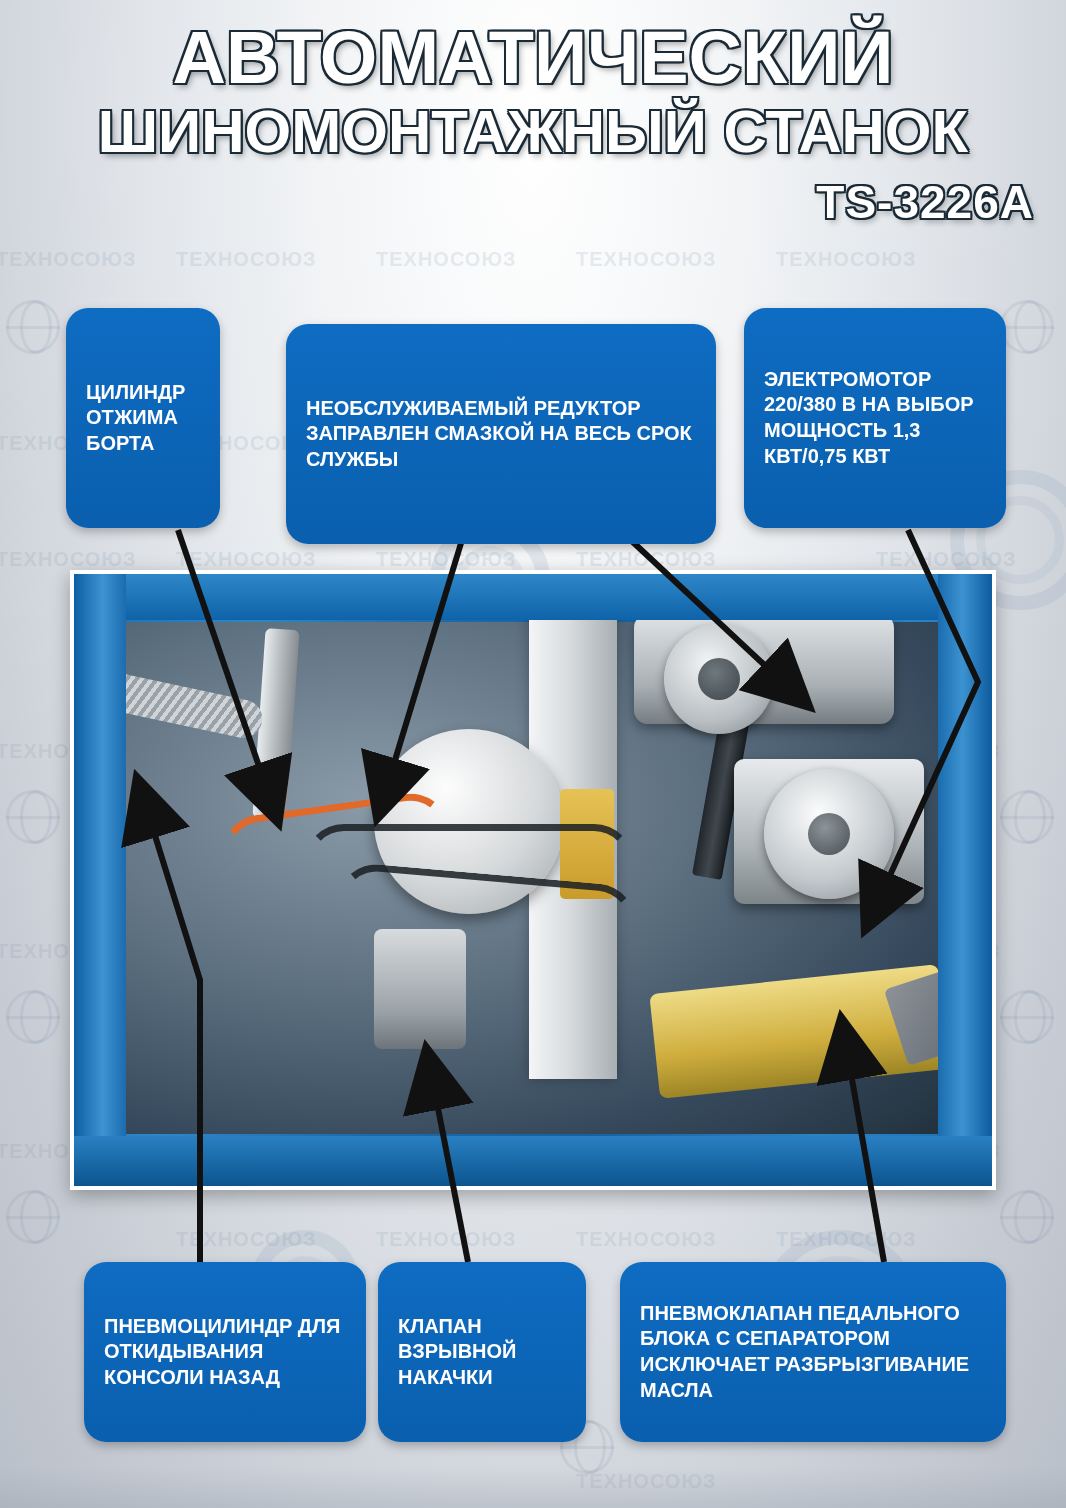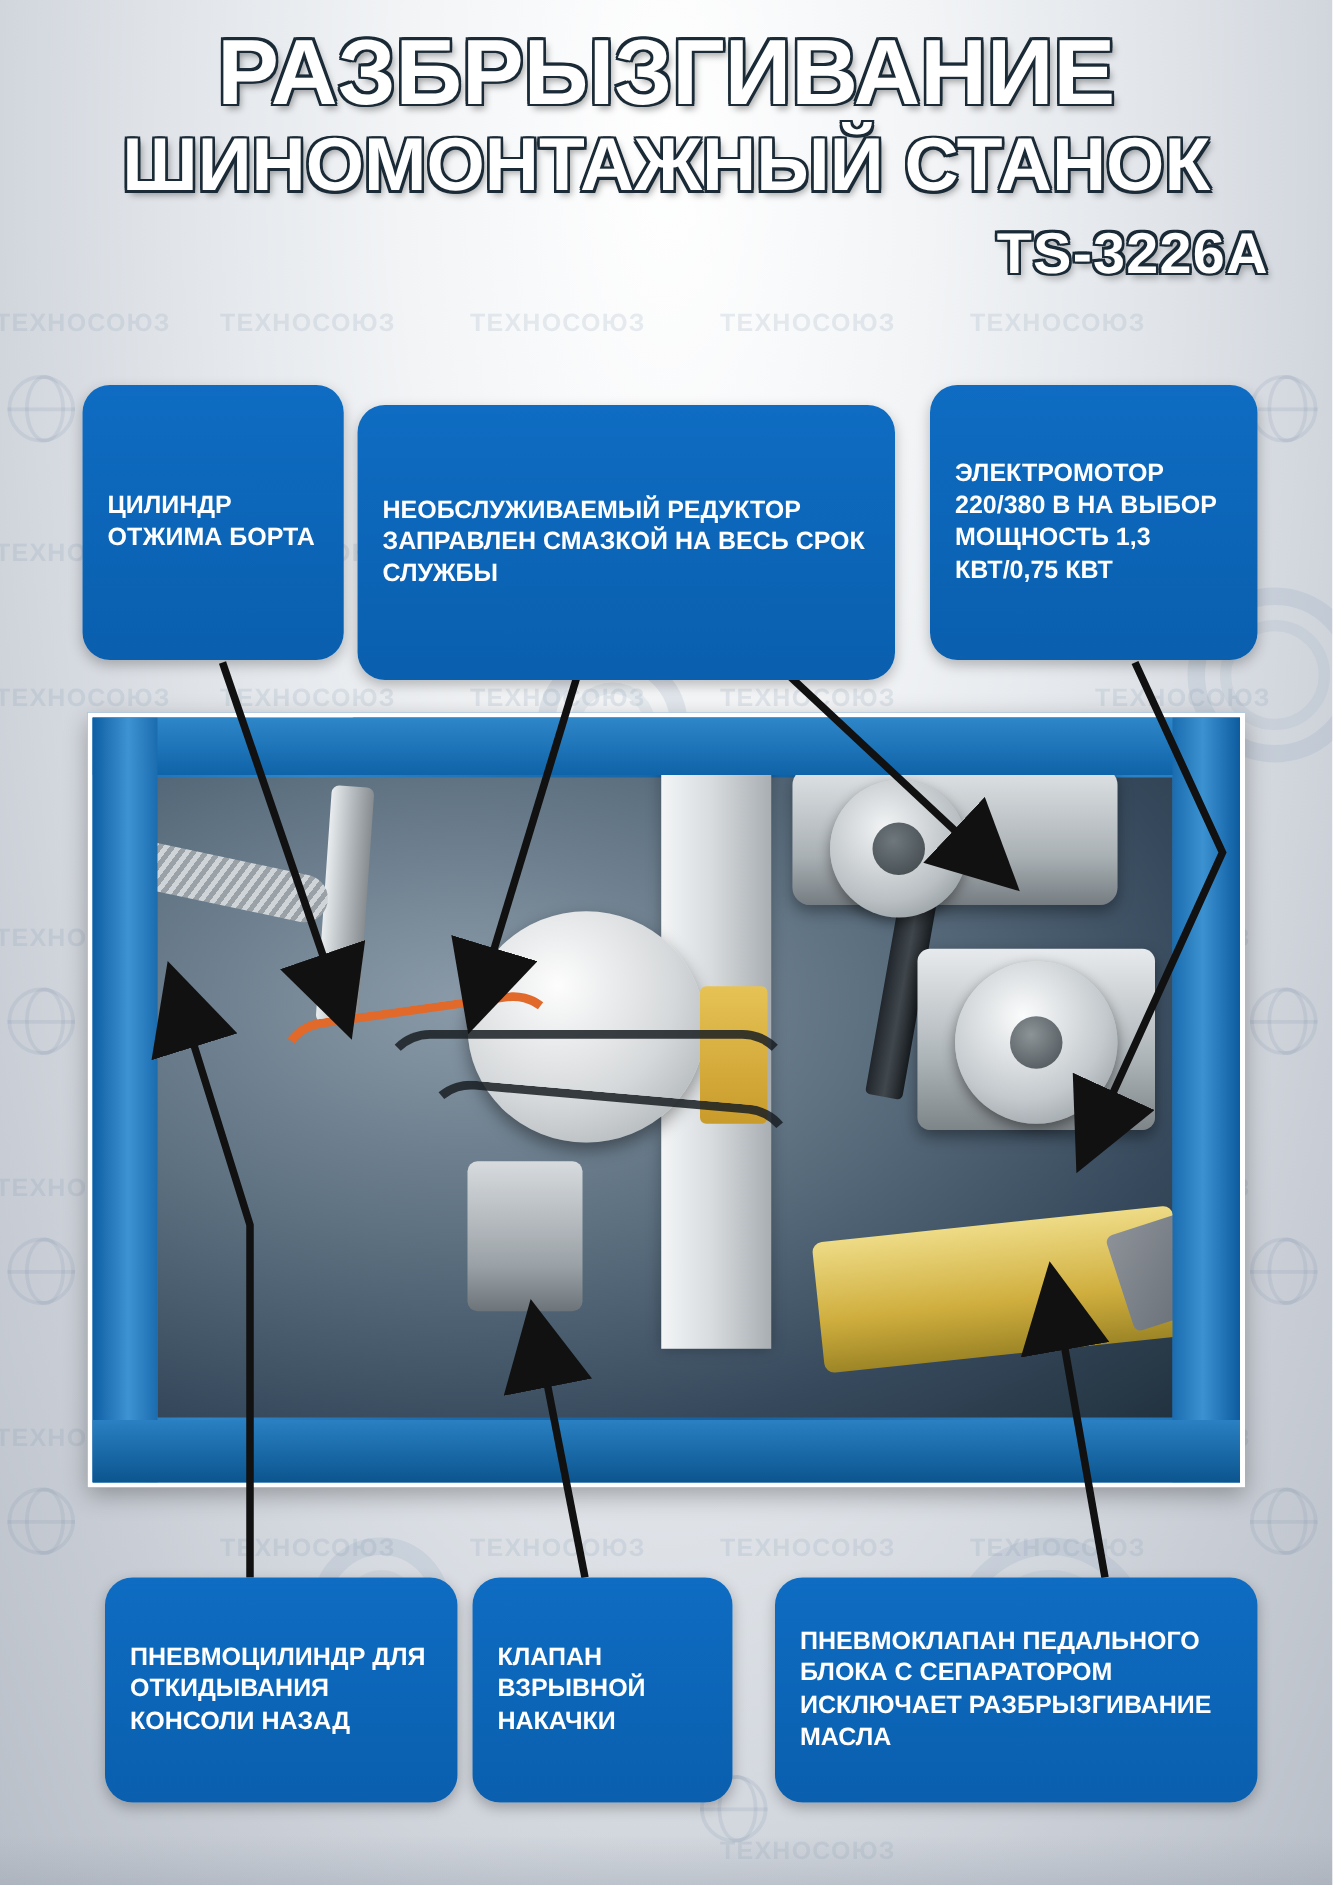--- a/index.html
+++ b/index.html
@@ -74,21 +74,21 @@
     text-shadow:
       2px 0 0 #1a2a36, -2px 0 0 #1a2a36, 0 2px 0 #1a2a36, 0 -2px 0 #1a2a36,
       2px 2px 0 #1a2a36, -2px 2px 0 #1a2a36, 2px -2px 0 #1a2a36, -2px -2px 0 #1a2a36,
       3px 4px 6px rgba(0,0,0,0.35);
     line-height: 0.98;
   }
   .title-line1 { font-size: 74px; }
   .title-line2 { font-size: 60px; margin-top: 8px; }
   .model {
     margin-top: 14px;
-    padding-right: 51px;
+    padding-right: 32px;
     text-align: right;
     font-size: 46px;
     font-weight: 800;
     color: #ffffff;
     text-shadow:
       2px 0 0 #1a2a36, -2px 0 0 #1a2a36, 0 2px 0 #1a2a36, 0 -2px 0 #1a2a36,
       2px 2px 0 #1a2a36, -2px 2px 0 #1a2a36, 2px -2px 0 #1a2a36, -2px -2px 0 #1a2a36,
       3px 4px 6px rgba(0,0,0,0.3);
     letter-spacing: 1px;
   }
@@ -316,21 +316,21 @@
     <div class="wm-globe" style="left:560px; top:1420px;"></div>
     <div class="wm-globe" style="left:700px; top:1320px;"></div>
 
     <div class="gear" style="left:950px; top:470px; width:140px; height:140px;"></div>
     <div class="gear" style="left:430px; top:520px; width:120px; height:120px;"></div>
     <div class="gear" style="left:760px; top:1230px; width:160px; height:160px;"></div>
     <div class="gear" style="left:250px; top:1230px; width:110px; height:110px;"></div>
   </div>
 
   <header>
-    <div class="title-line1">РАЗБРЫЗГИВАНИЕ</div>
+    <div class="title-line1">АВТОМАТИЧЕСКИЙ</div>
     <div class="title-line2">ШИНОМОНТАЖНЫЙ СТАНОК</div>
     <div class="model">TS-3226A</div>
   </header>
 
   <div class="photo-frame">
     <div class="photo-inner">
       <div class="cabinet"></div>
       <div class="interior-bg"></div>
 
       <div class="part column"></div>
@@ -374,21 +374,21 @@
 
     <path d="M908,530 L978,682 L886,884" stroke="#111111" stroke-width="6" fill="none" marker-end="url(#ah)"></path>
 
     <path d="M200,1262 L200,980 L152,826" stroke="#111111" stroke-width="6" fill="none" marker-end="url(#ah)"></path>
 
     <path d="M468,1262 L436,1098" stroke="#111111" stroke-width="6" fill="none" marker-end="url(#ah)"></path>
 
     <path d="M884,1262 L850,1068" stroke="#111111" stroke-width="6" fill="none" marker-end="url(#ah)"></path>
   </svg>
 
-  <div class="callout" style="left:66px; top:308px; width:209px; height:220px; display:flex; align-items:center;">
+  <div class="callout" style="left:66px; top:308px; width:154px; height:220px; display:flex; align-items:center;">
     <span>ЦИЛИНДР ОТЖИМА БОРТА</span>
   </div>
 
   <div class="callout" style="left:286px; top:308px; width:430px; height:220px; display:flex; align-items:center;margin-top:16px;">
     <span>НЕОБСЛУЖИВАЕМЫЙ РЕДУКТОР ЗАПРАВЛЕН СМАЗКОЙ НА ВЕСЬ СРОК СЛУЖБЫ</span>
   </div>
 
   <div class="callout" style="left:744px; top:308px; width:262px; height:220px; display:flex; align-items:center;">
     <span>ЭЛЕКТРОМОТОР 220/380 В НА ВЫБОР МОЩНОСТЬ 1,3 кВт/0,75 кВт</span>
   </div>

